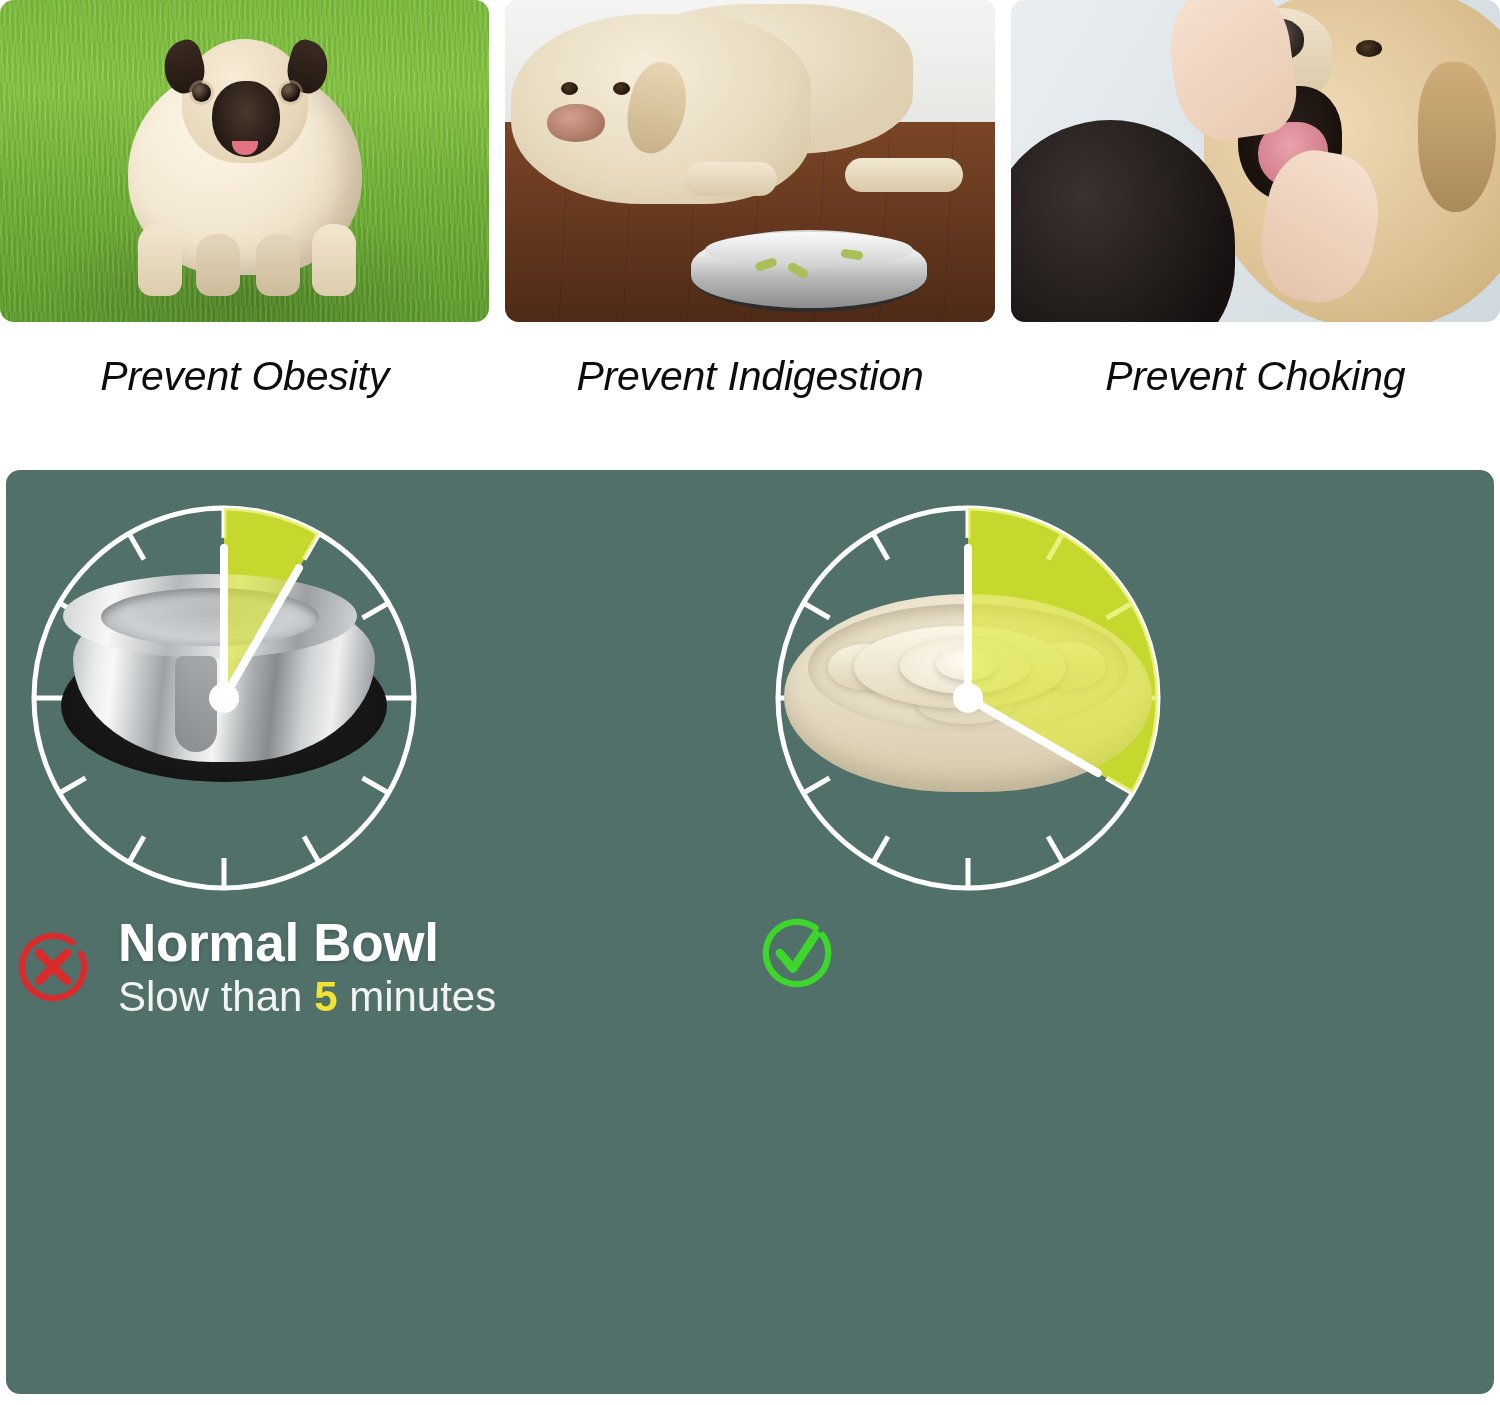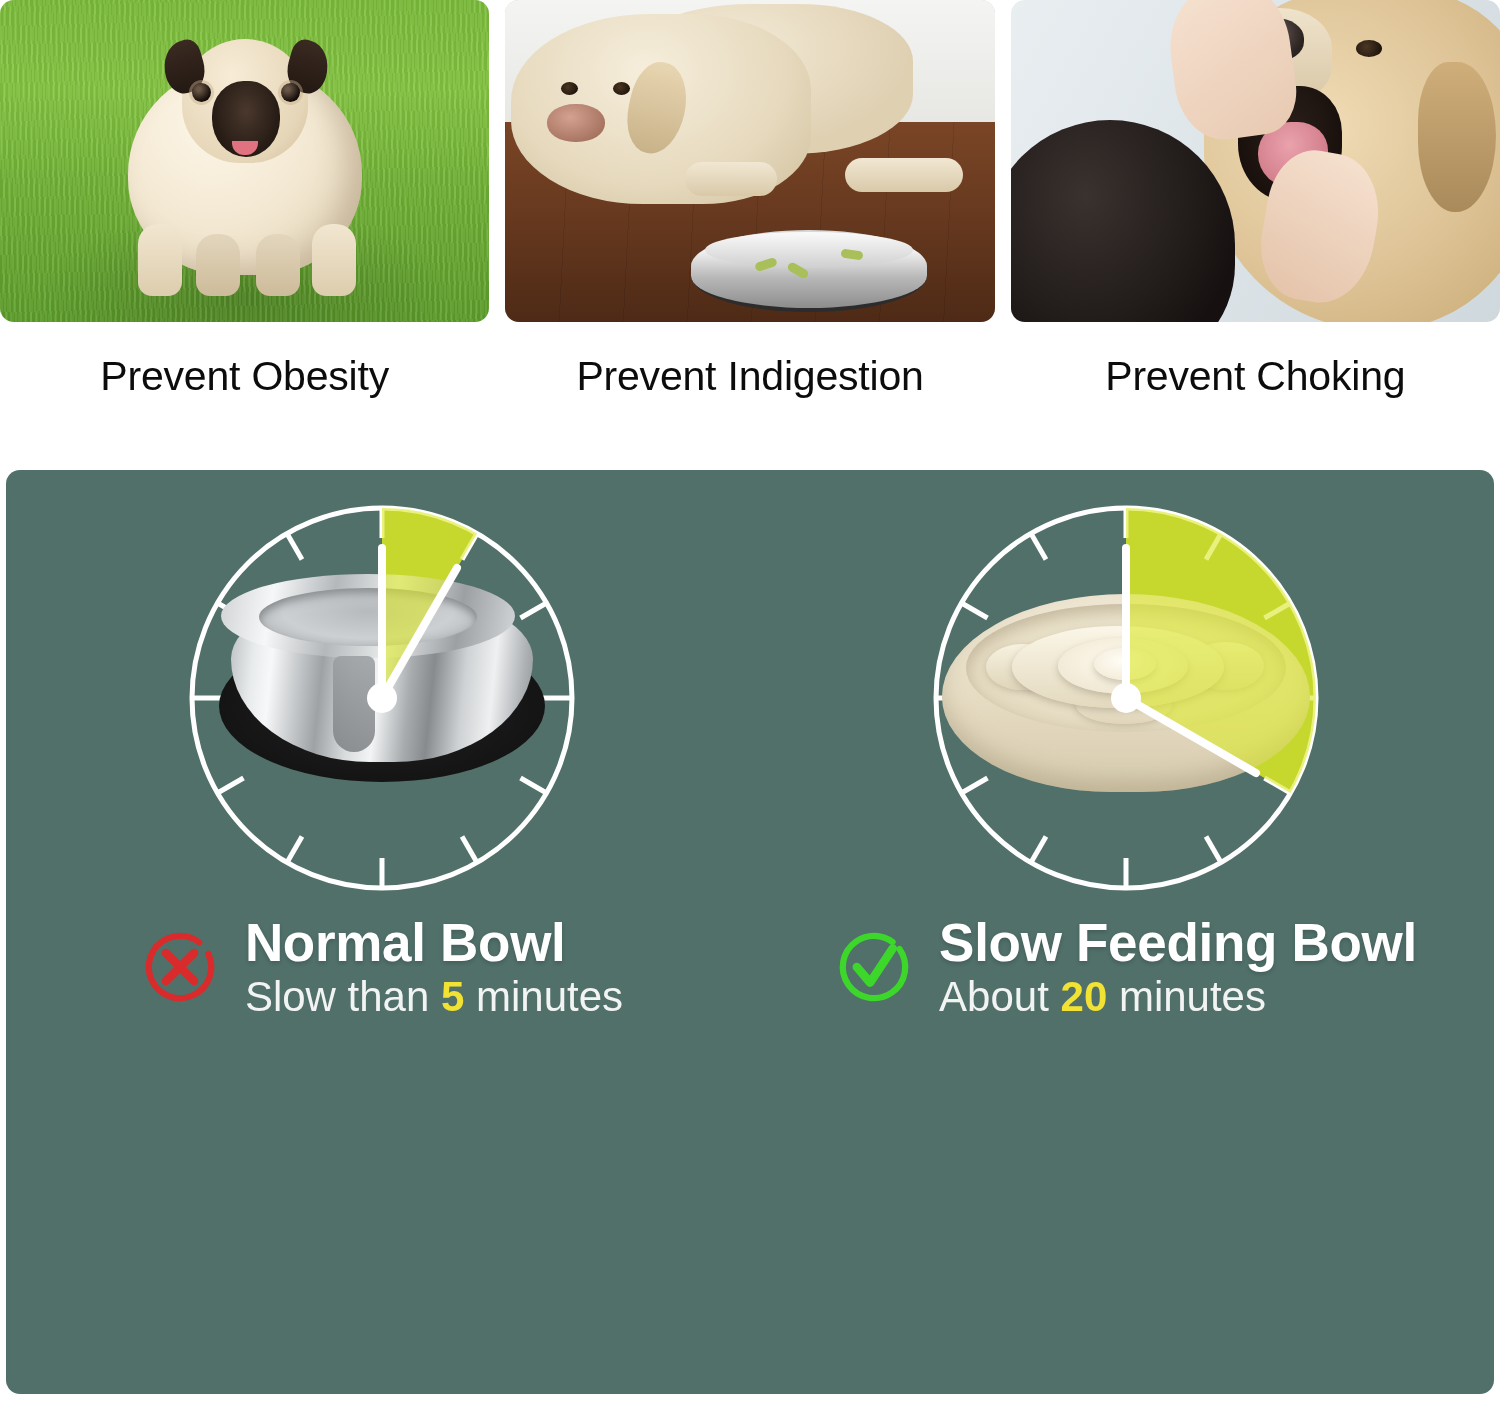--- a/index.html
+++ b/index.html
@@ -26,20 +26,21 @@
     width: 1500px;
     height: 440px;
     display: flex;
     gap: 16px;
   }
 
   .benefit {
     flex: 1 1 0;
     display: flex;
     flex-direction: column;
+    font-style: italic;
   }
 
   .benefit-photo {
     width: 100%;
     height: 322px;
     border-radius: 14px;
     overflow: hidden;
     position: relative;
     background: #cfcfcf;
   }
@@ -347,21 +348,20 @@
   }
 
   .dials {
     display: flex;
     margin-top: 10px;
   }
   .dial-col {
     flex: 1 1 0;
     display: flex;
     flex-direction: column;
-    align-items: center;
     padding-left: 8px;
   }
 
   
   .dial {
     position: relative;
     width: 420px;
     height: 420px;
   }
   .dial svg { position: absolute; inset: 0; }
@@ -666,23 +666,19 @@
             <circle cx="210" cy="218" r="15" fill="#ffffff"></circle>
           </svg>
 
         </div>
 
         <div class="label-row">
           <svg class="mark-icon" viewBox="0 0 100 100">
             <circle cx="50" cy="50" r="40" fill="none" stroke="#3DD62B" stroke-width="8" stroke-linecap="round" stroke-dasharray="238 14" transform="rotate(-35 50 50)"></circle>
             <polyline points="28,50 45,70 74,26" fill="none" stroke="#3DD62B" stroke-width="11" stroke-linecap="round" stroke-linejoin="round"></polyline>
           </svg>
-          <div class="label-text">
-            <div class="label-title">Slow Feeding Bowl</div>
-            <div class="label-sub"><span>About </span><span class="hl">20</span><span> minutes</span></div>
-          </div>
         </div>
       </div>
 
     </div>
   </div>
 
 </div>
 
 </body></html>

